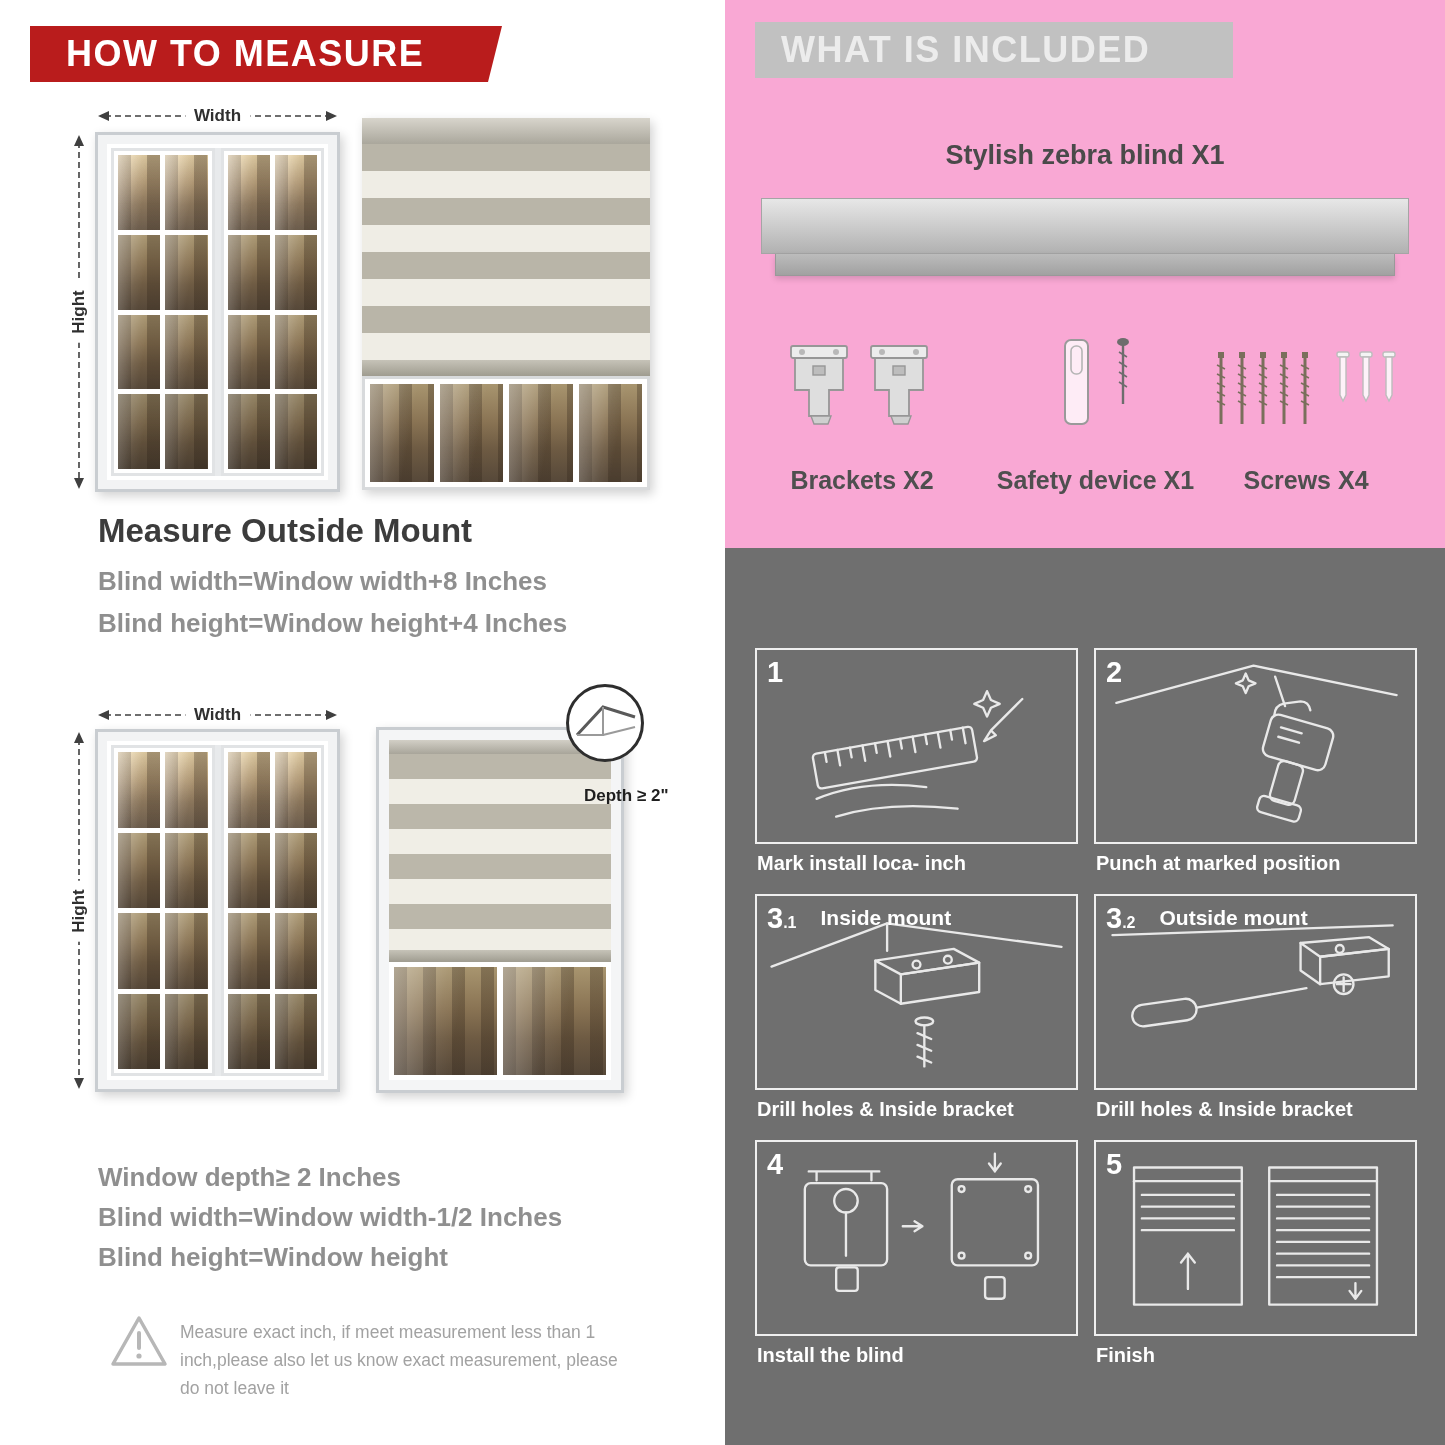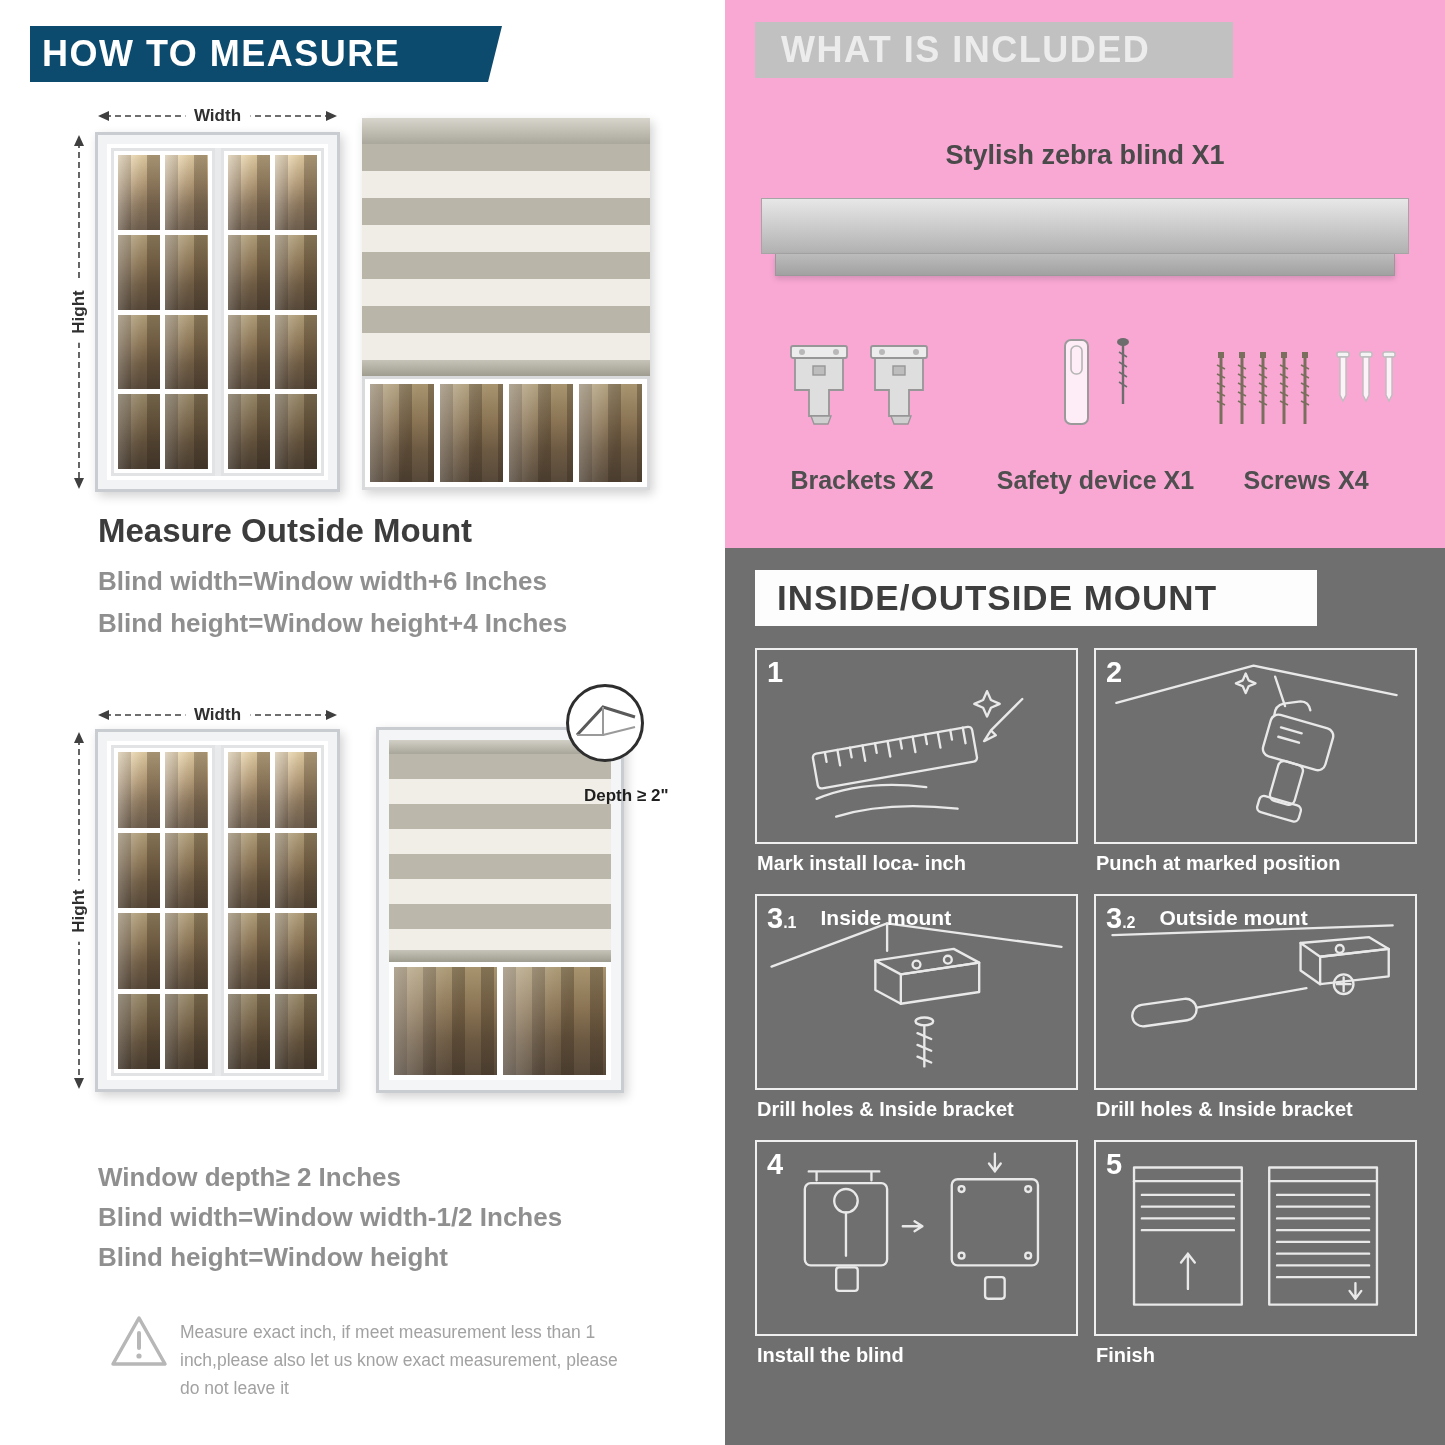--- a/index.html
+++ b/index.html
@@ -7,23 +7,23 @@
   body {
     position:relative; background:#ffffff;
     font-family:"Liberation Sans", sans-serif;
     overflow:hidden;
   }
   .abs { position:absolute; }
 
   
   .hdr-left {
     left:30px; top:26px; width:472px; height:56px;
-    background:#0c4a6e; color:#ffffff;
+    background:#b91c1c; color:#ffffff;
     font-size:36px; font-weight:bold; line-height:56px;
-    letter-spacing:1.5px; padding-left:12px;
+    letter-spacing:1.5px; padding-left:36px;
     clip-path:polygon(0 0,100% 0,calc(100% - 14px) 100%,0 100%);
   }
 
   
   .window {
     background:#ffffff; border:3px solid #c9cdd1;
     box-shadow: inset 0 0 0 9px #f2f3f4, 3px 4px 10px rgba(0,0,0,.18);
     padding:13px;
   }
   .window-inner { width:100%; height:100%; display:flex; gap:6px; background:#e8eaec; }
@@ -177,21 +177,21 @@
     <div class="bf-rail"></div>
     <div class="bf-window">
       <div class="pane"></div>
         <div class="pane"></div>
         <div class="pane"></div>
         <div class="pane"></div>
     </div>
   </div>
 
   <div class="abs measure-title" style="left:98px;top:512px;">Measure Outside Mount</div>
-  <div class="abs measure-line" style="left:98px;top:566px;">Blind width=Window width+6 Inches</div>
+  <div class="abs measure-line" style="left:98px;top:566px;">Blind width=Window width+8 Inches</div>
   <div class="abs measure-line" style="left:98px;top:608px;">Blind height=Window height+4 Inches</div>
 
   <div class="abs m-arrow h-arrow" style="left:95px;top:702px;width:245px;height:26px;">
     <svg width="245" height="26" viewBox="0 0 245 26">
       <line x1="10" y1="13" x2="235" y2="13" stroke="#3f3f3f" stroke-width="1.6" stroke-dasharray="6 4"></line>
       <path d="M3 13 l11 -5 v10 Z" fill="#3f3f3f"></path>
         <path d="M242 13 l-11 -5 v10 Z" fill="#3f3f3f"></path>
     </svg>
     <span class="dim-label">Width</span>
   </div>
@@ -344,21 +344,20 @@
   </div>
 
   <div class="included-lbl" style="left:52px;width:170px;">Brackets X2</div>
   <div class="included-lbl" style="left:258px;width:225px;">Safety device X1</div>
   <div class="included-lbl" style="left:496px;width:170px;">Screws X4</div>
 
 </section>
 
 <section class="abs mount-sec">
 
-  <div class="abs hdr-mount">INSIDE/OUTSIDE MOUNT</div>
 
   <div class="steps-grid">
 
     <div class="step">
       <div class="panel">
         <div class="step-head"><span>1</span></div>
         <svg class="art" viewBox="0 0 320 196">
           <g class="lineart">
             <g transform="rotate(-10 160 105)">
               <rect x="55" y="88" width="165" height="36" rx="4"></rect>

